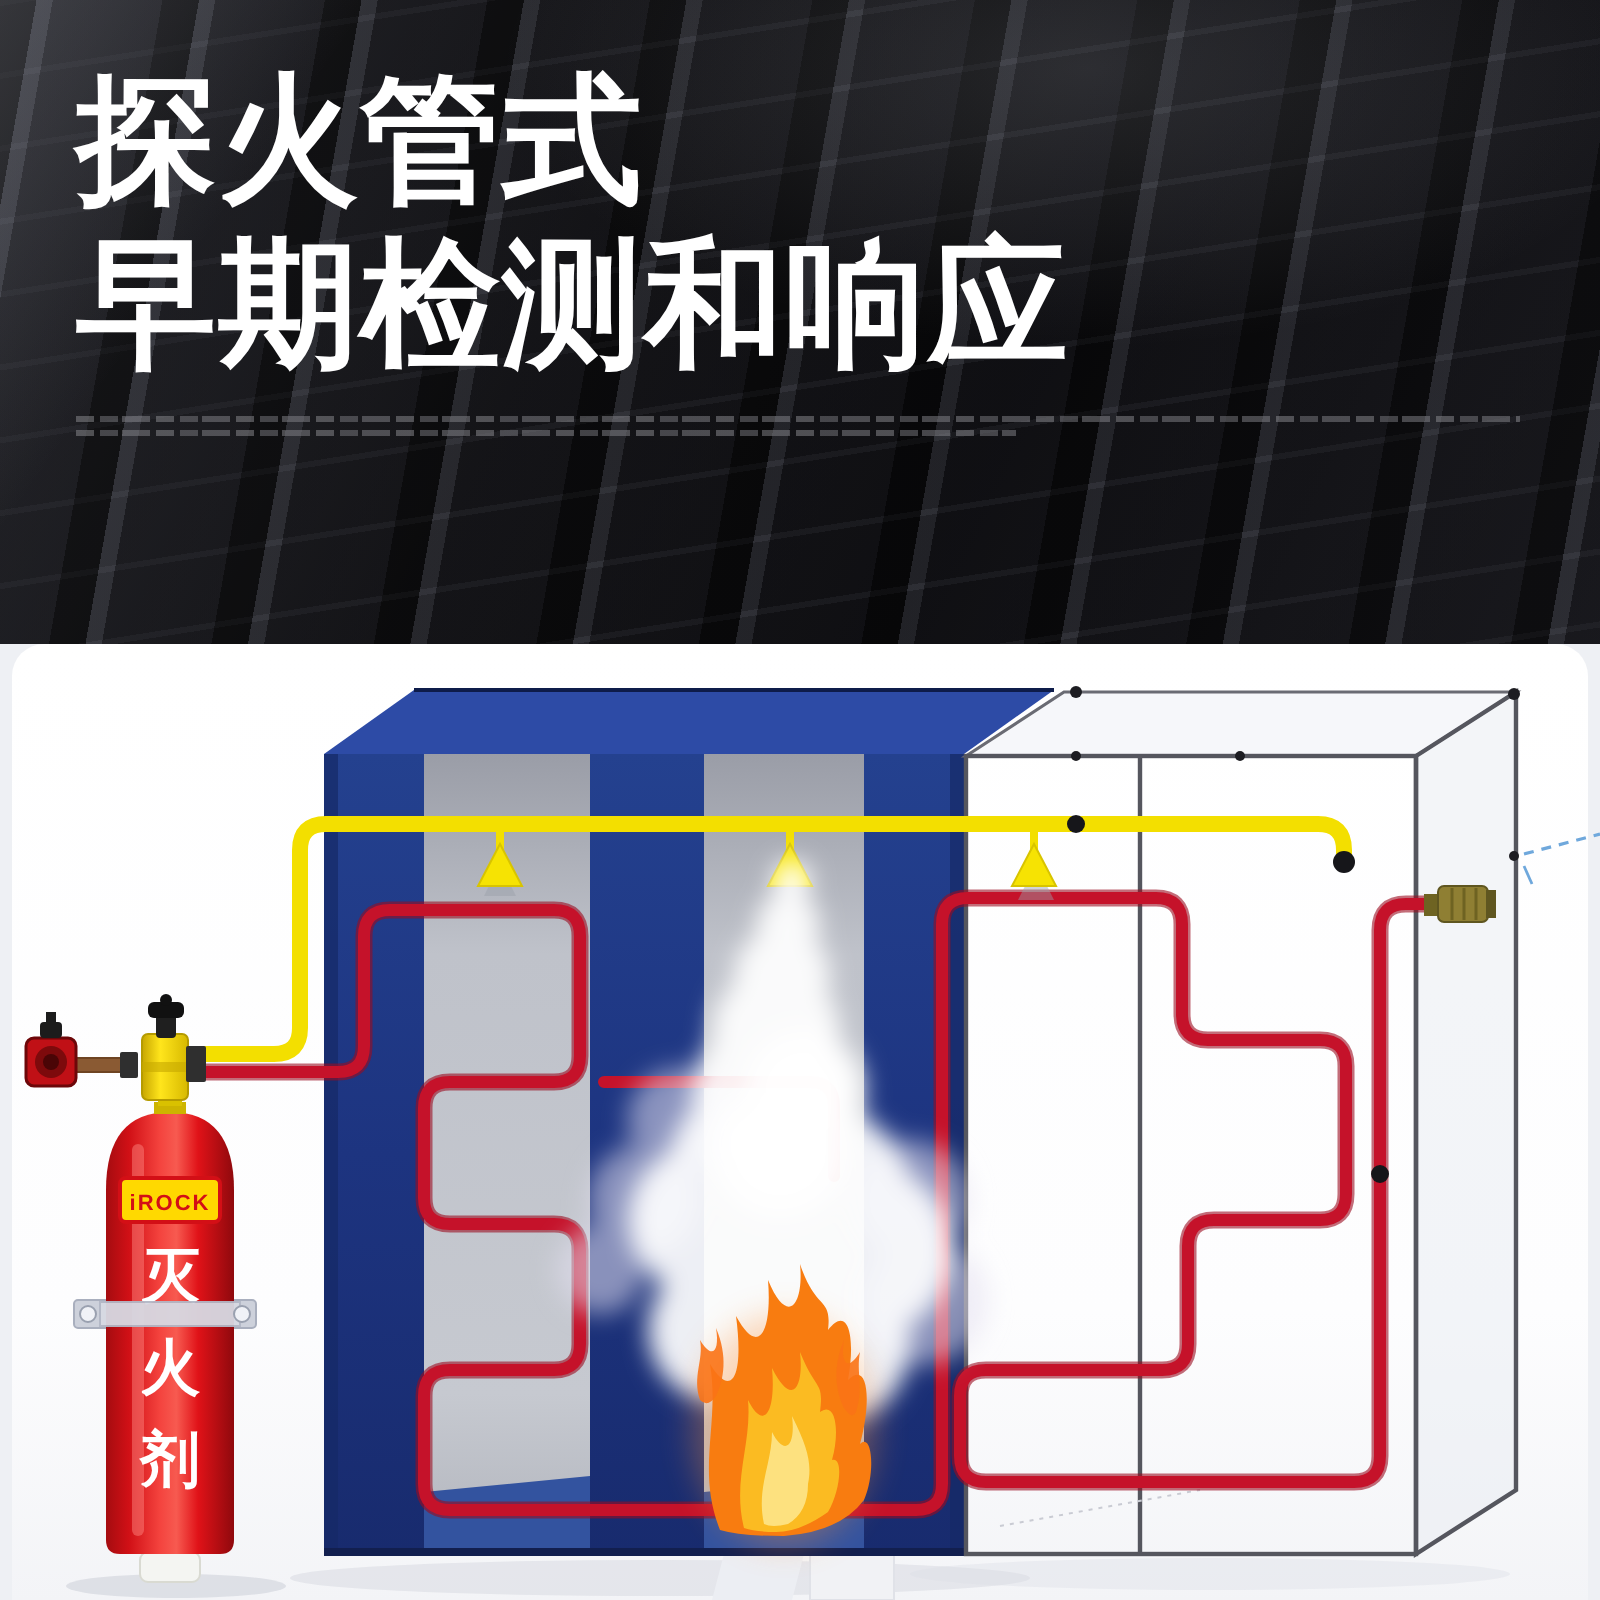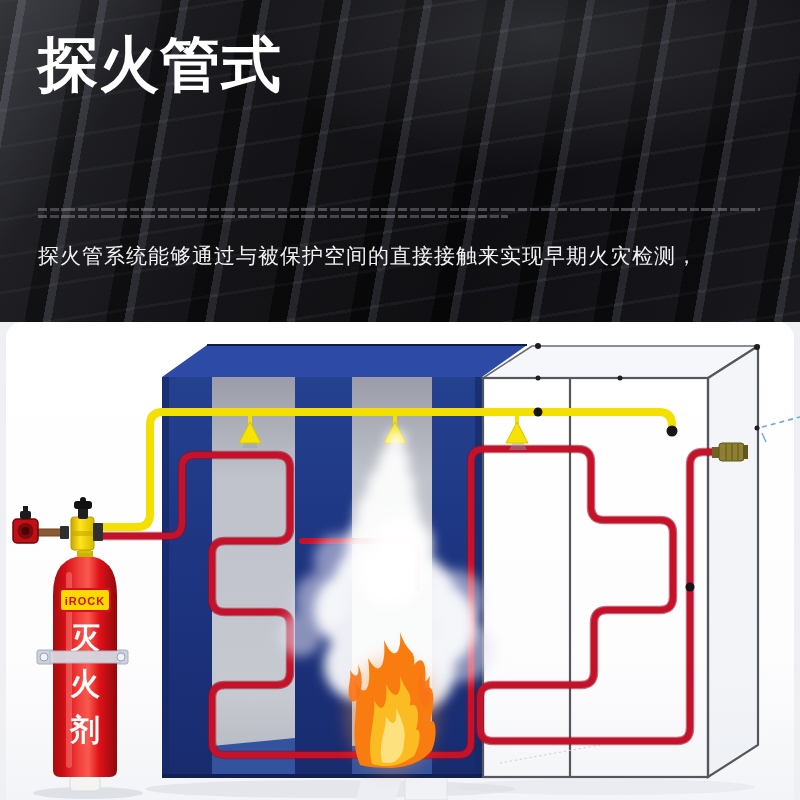--- a/index.html
+++ b/index.html
@@ -13,21 +13,21 @@
     position:absolute;left:0;top:0;width:800px;height:340px;
     background:
       radial-gradient(420px 200px at 68% 10%, rgba(195,199,210,.16), transparent 70%),
       linear-gradient(125deg, rgba(160,162,172,.22) 0%, transparent 18%),
       repeating-linear-gradient(100deg, rgba(0,0,0,.55) 0 18px, rgba(80,82,92,.28) 18px 26px, rgba(16,16,20,.42) 26px 80px),
       repeating-linear-gradient(171deg, rgba(98,100,110,.20) 0 3px, transparent 3px 36px),
       linear-gradient(115deg,#34353b 0%,#17171a 36%,#0f0f12 62%,#1f1f24 100%);
   }
   .hero-title{
     position:absolute;left:38px;top:30px;
-    font-size:60px;font-weight:900;color:#ffffff;
+    font-size:70px;font-weight:900;color:#ffffff;
     line-height:1.17;letter-spacing:1px;white-space:nowrap;
   }
   .micro-strip{position:absolute;left:38px;top:208px;width:722px;}
   .micro-line{height:3px;margin-bottom:4px;opacity:.5;
     background:repeating-linear-gradient(90deg,#8e8e93 0 9px,transparent 9px 12px,#7b7b81 12px 21px,transparent 21px 23px,#86868c 23px 37px,transparent 37px 40px);}
   .micro-line.short{width:470px;}
   .hero-desc{
     position:absolute;left:38px;top:234px;
     font-size:21px;color:#f1f1f3;font-weight:500;
     line-height:2.1;letter-spacing:1px;white-space:nowrap;
@@ -40,27 +40,27 @@
     border-radius:16px 16px 0 0;
   }
   .diagram-svg{position:absolute;left:0;top:0;width:800px;height:800px;}
 </style>
 </head>
 <body>
 
 <div class="hero">
   <div class="hero-title">
     <div>探火管式</div>
+    <div>早期检测和响应</div>
   </div>
   <div class="micro-strip">
     <div class="micro-line"></div>
     <div class="micro-line short"></div>
   </div>
   <div class="hero-desc">
-    <div>探火管系统能够通过与被保护空间的直接接触来实现早期火灾检测，</div>
   </div>
 </div>
 
 <div class="panel-bg"></div>
 <div class="panel"></div>
 
 <svg class="diagram-svg" viewBox="0 0 800 800">
   <defs>
     <linearGradient id="cylGrad" x1="0" y1="0" x2="1" y2="0">
       <stop offset="0" stop-color="#a50c10"></stop>

